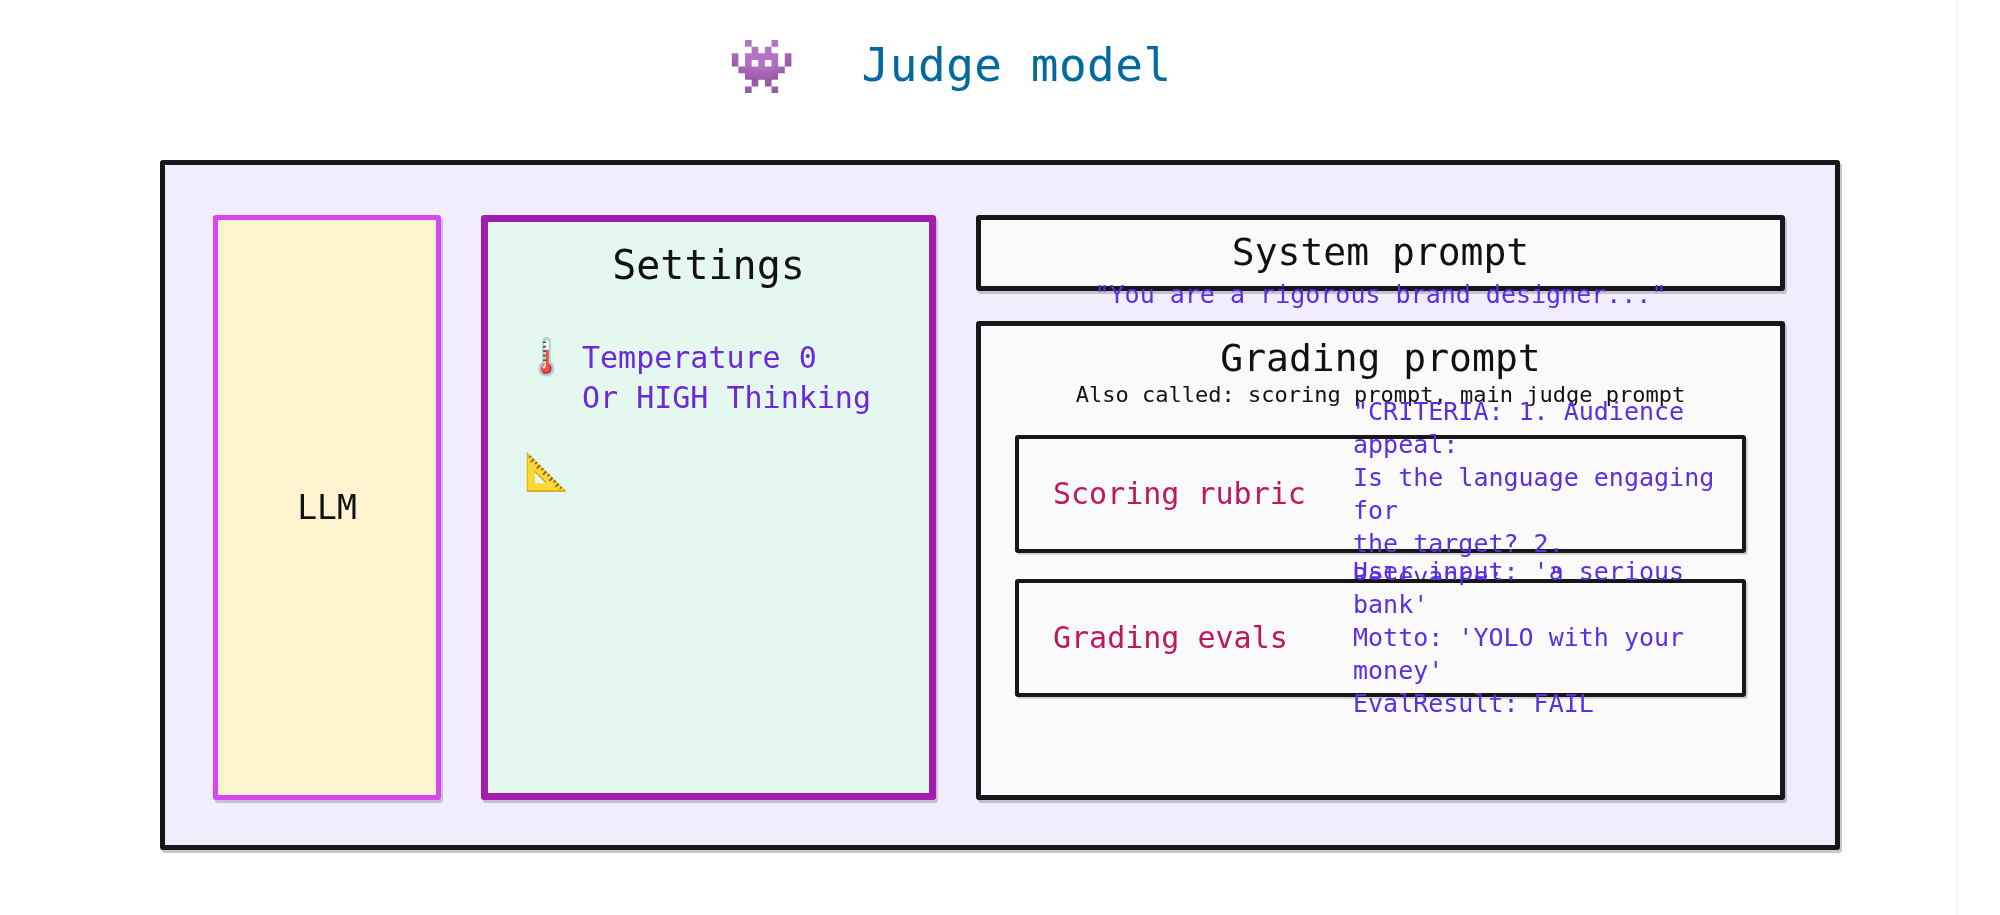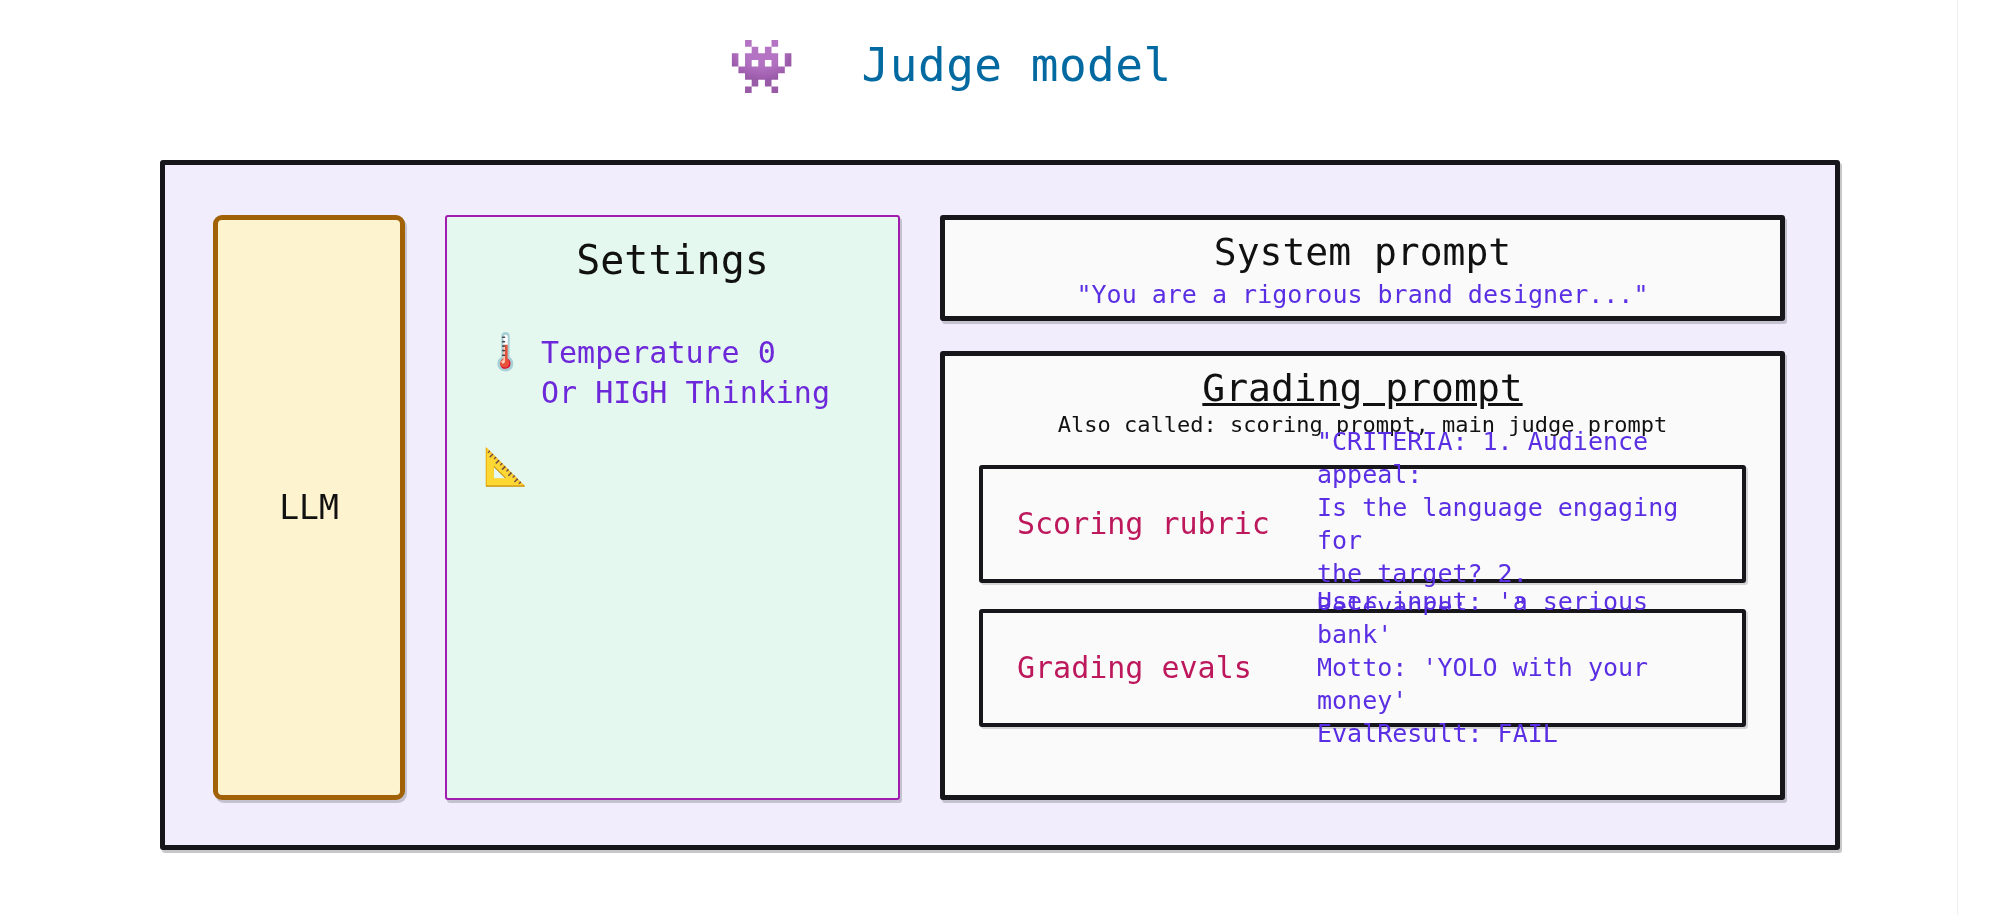--- a/index.html
+++ b/index.html
@@ -59,40 +59,40 @@
     left: 48px;
     top: 50px;
     right: 50px;
     bottom: 45px;
     display: flex;
     gap: 40px;
   }
 
   
   #llm-box {
-    width: 192px;
+    width: 228px;
     background: #fdf3cf;
-    border: 5px solid #a16207;
-    border-radius: 9px;
+    border: 5px solid #d946ef;
+    border-radius: 3px;
     box-sizing: border-box;
     display: flex;
     align-items: center;
     justify-content: center;
     box-shadow: 2px 3px 0 rgba(0,0,0,0.18);
   }
   #llm-label {
     font-size: 33px;
     color: #111111;
   }
 
   
   #settings-box {
     width: 455px;
     background: #e4f8ef;
-    border: 2px solid #a21caf;
+    border: 7px solid #a21caf;
     border-radius: 3px;
     box-sizing: border-box;
     padding: 20px 22px 0 22px;
     box-shadow: 2px 3px 0 rgba(0,0,0,0.18);
   }
   #settings-title {
     text-align: center;
     font-size: 40px;
     color: #111111;
     margin-bottom: 48px;
@@ -130,21 +130,21 @@
   .panel {
     background: #fafafa;
     border: 5px solid #17161b;
     border-radius: 3px;
     box-sizing: border-box;
     box-shadow: 2px 3px 0 rgba(0,0,0,0.18);
   }
 
   
   #system-prompt-panel {
-    height: 106px;
+    height: 76px;
     padding: 10px 14px 0 14px;
     text-align: center;
   }
   #system-prompt-title {
     font-size: 38px;
     color: #111111;
     line-height: 1.18;
   }
   #system-prompt-body {
     font-size: 25px;
@@ -157,21 +157,20 @@
     flex: 1;
     padding: 10px 34px 0 34px;
     display: flex;
     flex-direction: column;
   }
   #grading-prompt-title {
     font-size: 38px;
     color: #111111;
     text-align: center;
     line-height: 1.2;
-    text-decoration: underline;
   }
   #grading-prompt-subtitle {
     font-size: 22px;
     color: #111111;
     text-align: center;
   }
 
   .subpanel {
     margin-top: 28px;
     background: #fafafa;

